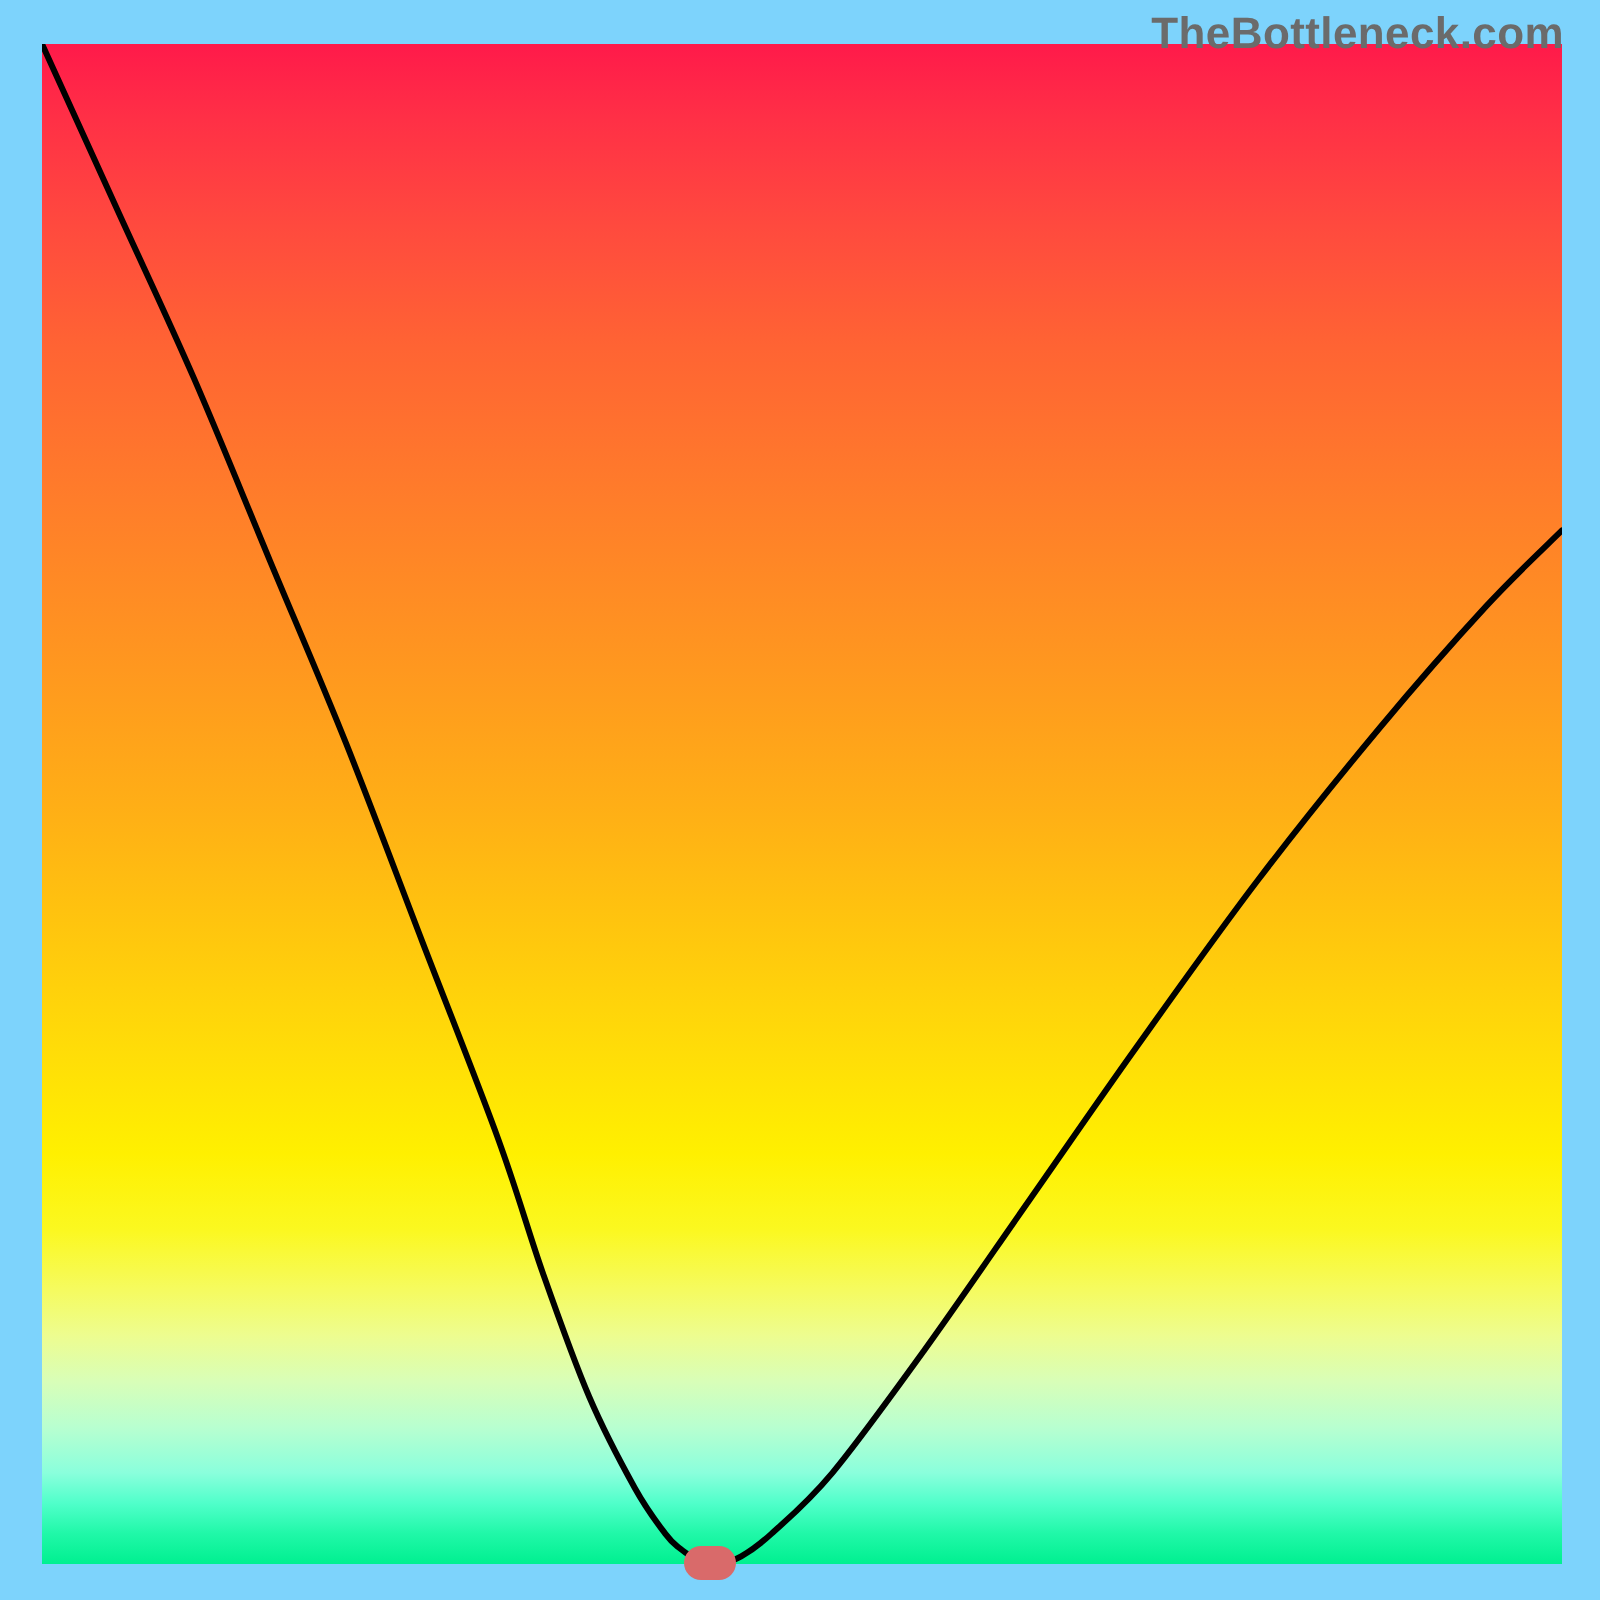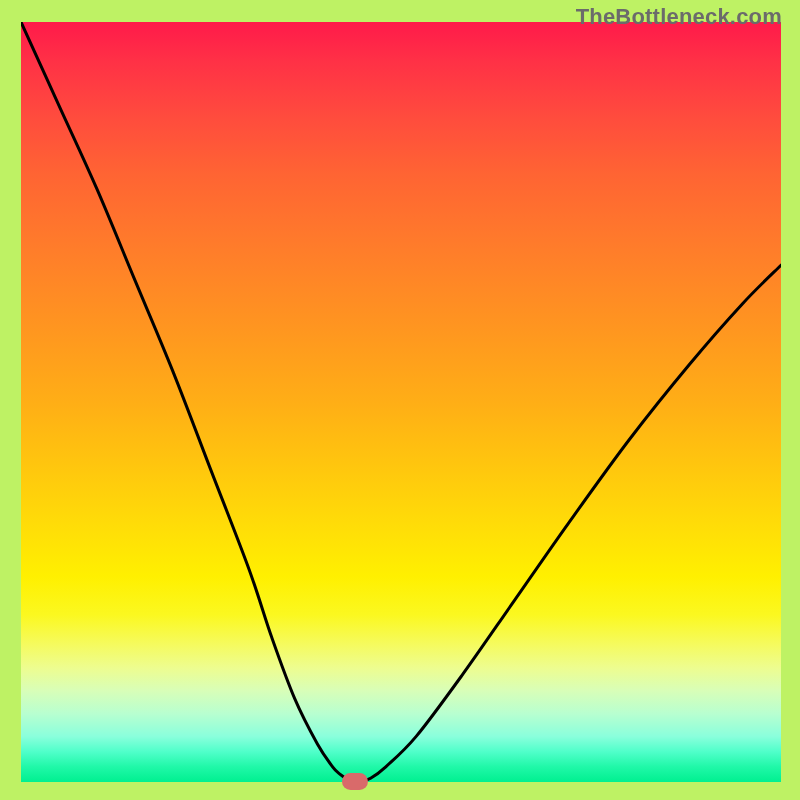--- a/index.html
+++ b/index.html
@@ -7,21 +7,21 @@
     padding: 0;
     width: 800px;
     height: 800px;
     background: #000;
     overflow: hidden;
   }
   .container {
     position: relative;
     width: 800px;
     height: 800px;
-    background: #bef264;
+    background: #7dd3fc;
   }
   .plot-area {
     position: absolute;
     left: 21px;
     top: 22px;
     width: 760px;
     height: 760px;
     background: linear-gradient(to bottom,
       #ff1a4a 0%,
       #ff3046 5%,

